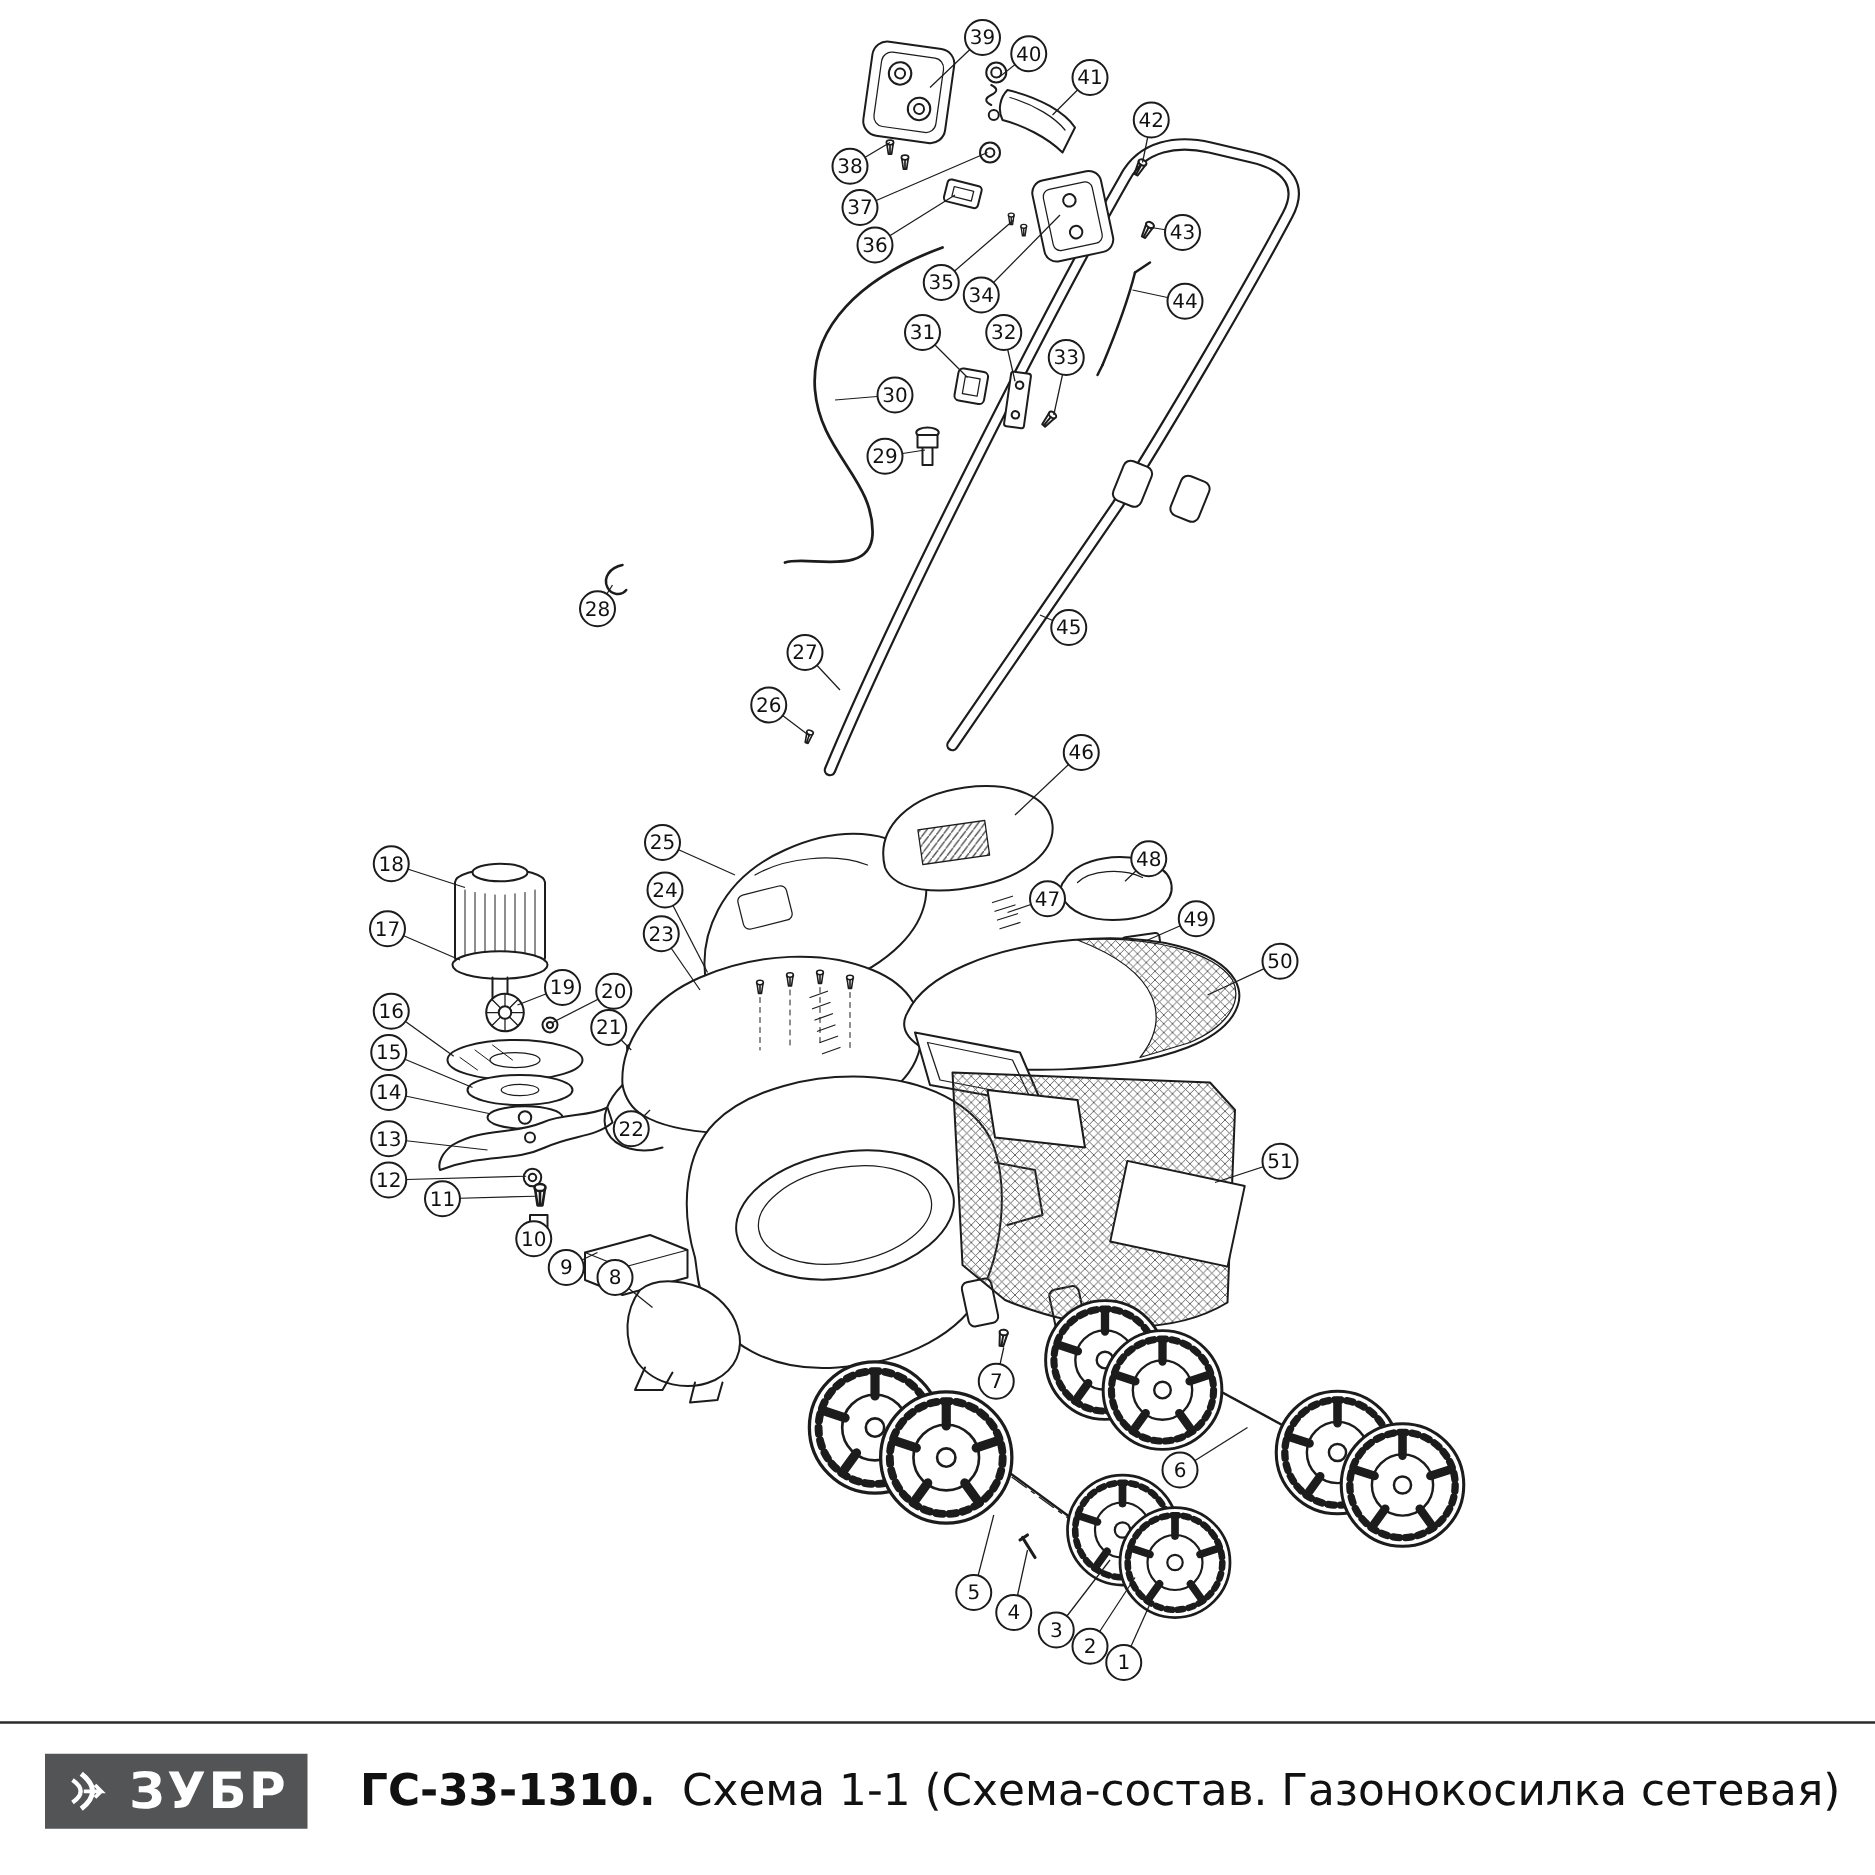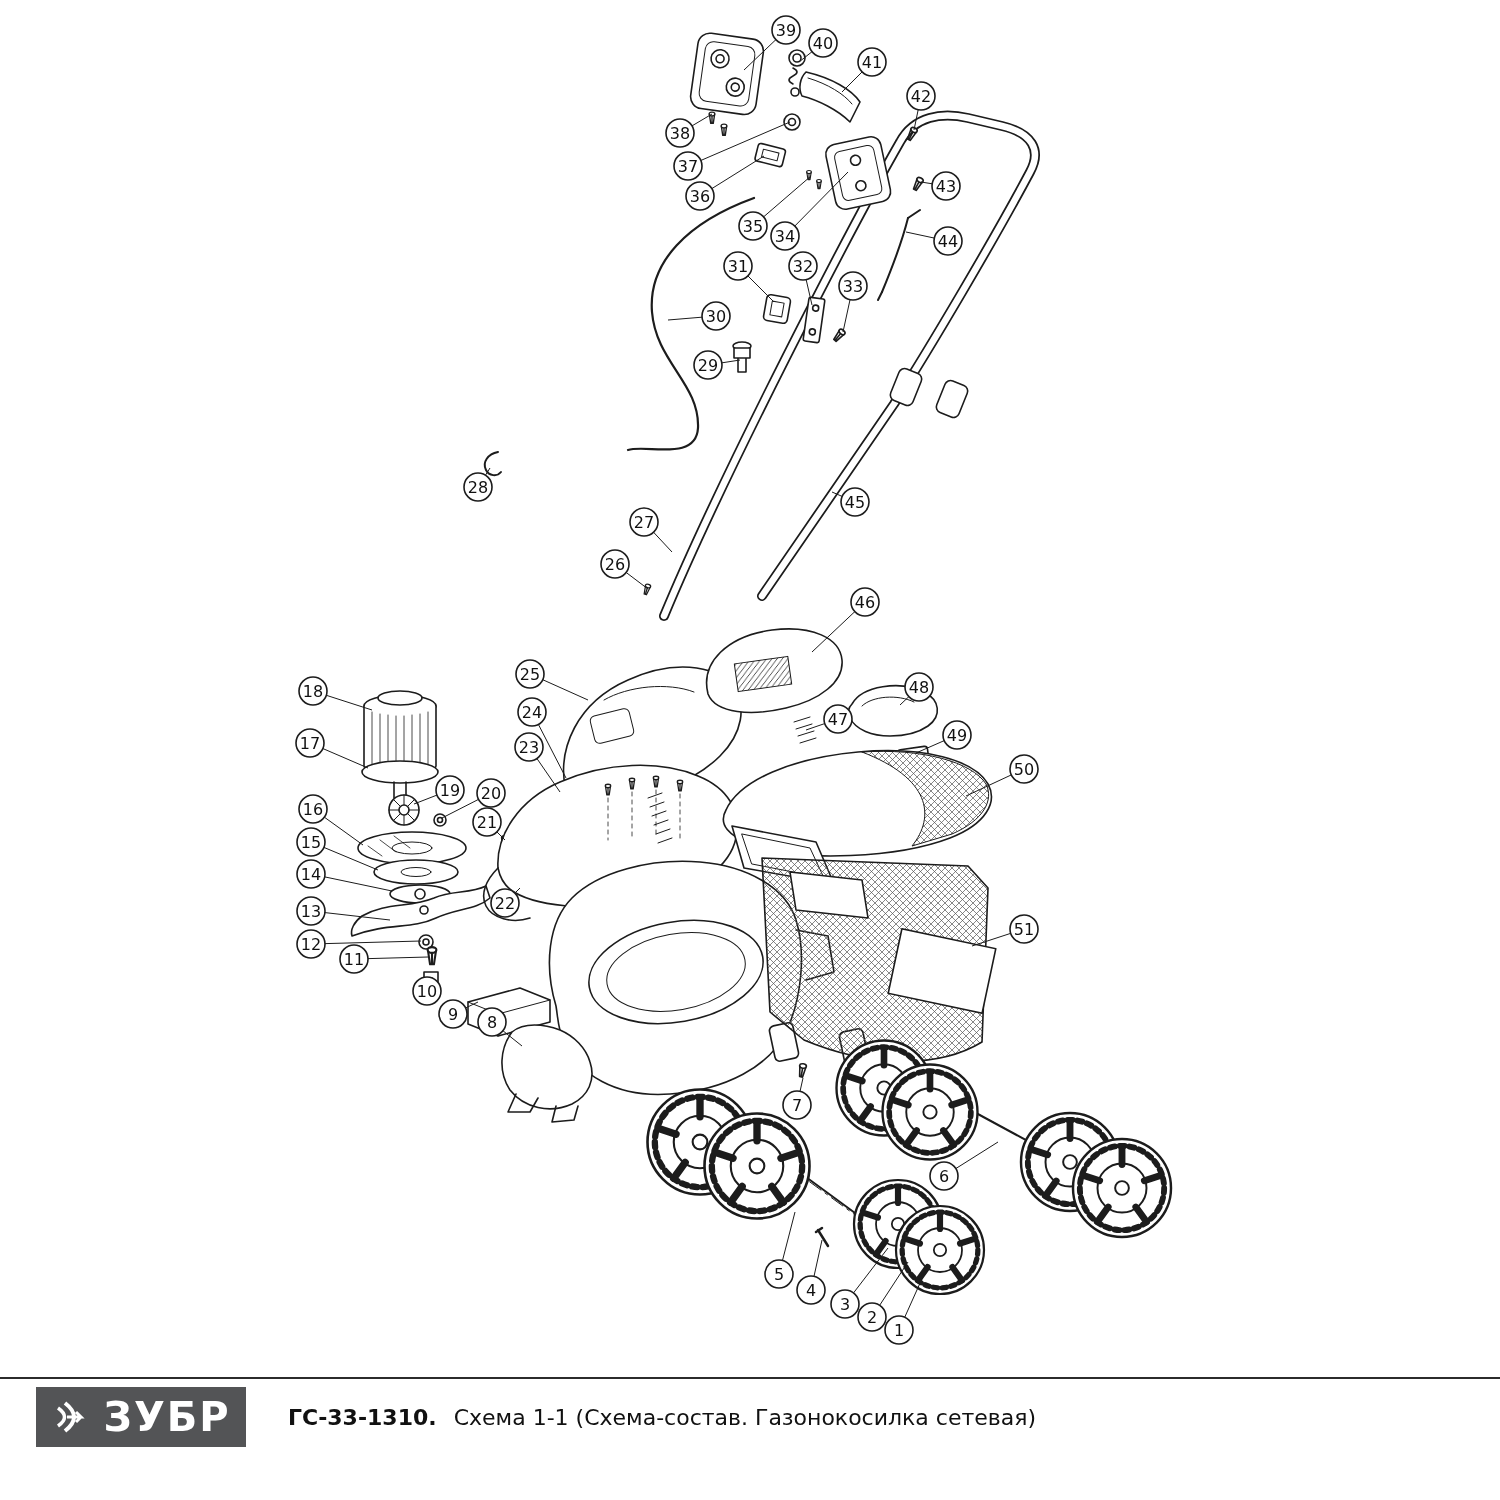--- a/index.html
+++ b/index.html
@@ -5,25 +5,25 @@
   html,body{margin:0;padding:0;background:#fff;}
   .page{position:relative;width:1500px;height:1500px;background:#fff;overflow:hidden;
         font-family:"DejaVu Sans","Liberation Sans",sans-serif;}
   svg.diagram{position:absolute;top:0;left:0;}
   .callout-circle{fill:#fff;stroke:var(--line,#1c1c1c);stroke-width:1.6;}
   .callout-text{font-family:"DejaVu Sans",sans-serif;font-size:16px;fill:#111;
                 text-anchor:middle;}
   .leader{stroke:var(--line,#1c1c1c);stroke-width:1;}
   .footer{position:absolute;left:0;top:1377px;width:1500px;height:123px;background:#fff;}
   .footer-rule{border-top:2px solid #2b2b2b;width:1500px;}
-  .footer-row{display:flex;align-items:center;padding:8px 0 0 36px;}
+  .footer-row{display:flex;align-items:center;padding:24px 0 0 36px;}
   .logo{background:var(--logo-bg,#535456);width:210px;height:60px;display:flex;
         align-items:center;justify-content:center;gap:10px;flex:0 0 auto;}
   .logo-text{color:var(--logo-fg,#ffffff);font-weight:bold;font-size:40px;letter-spacing:2px;}
-  .title{margin-left:42px;font-size:22px;color:var(--title,#111111);white-space:nowrap;}
+  .title{margin-left:42px;font-size:35px;color:var(--title,#111111);white-space:nowrap;}
   .title-model{font-weight:bold;}
   .title-rest{font-weight:normal;margin-left:10px;}
 </style>
 </head>
 <body>
 
 <div class="page">
 
 <svg id="diagram-svg" class="diagram" width="1500" height="1377" viewBox="0 0 1500 1377">
   <defs>

